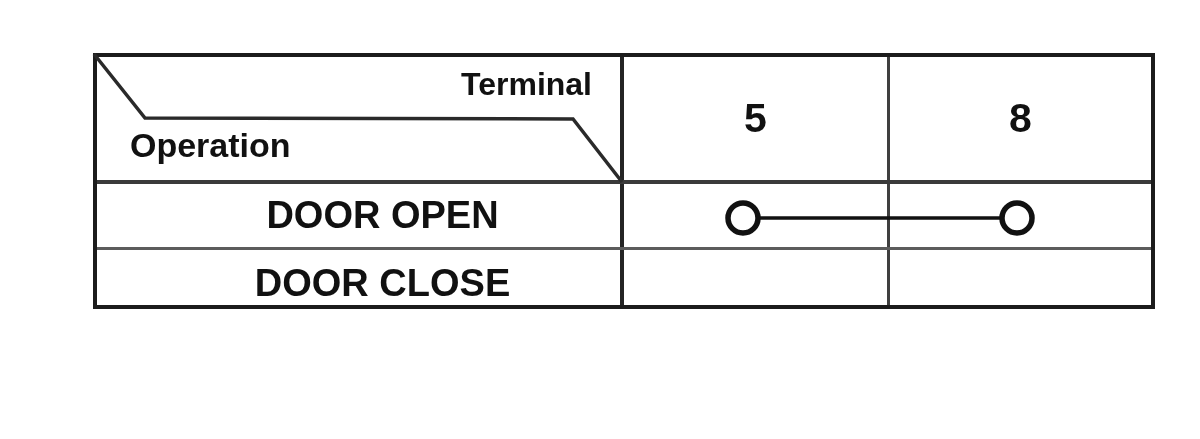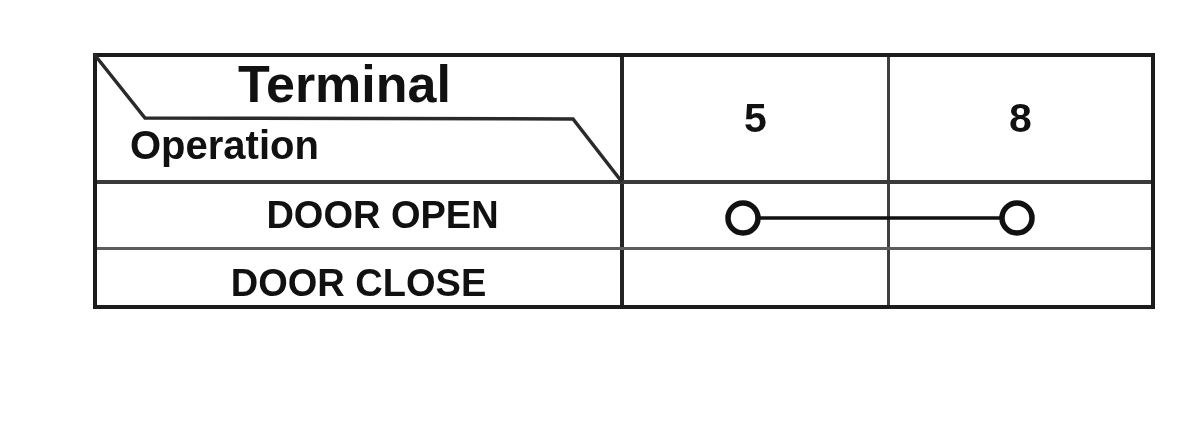--- a/index.html
+++ b/index.html
@@ -38,31 +38,31 @@
     left: 0; top: 0;
     width: 523px; height: 123px;
   }
   .corner-cell svg { position: absolute; left: 0; top: 0; overflow: visible; }
   .corner-top-label {
     position: absolute;
     left: 0; top: 7px;
     width: 529px;
     box-sizing: border-box;
     padding-right: 34px;
-    text-align: center;
-    font-size: 52px;
+    text-align: right;
+    font-size: 32px;
     line-height: 40px;
     font-weight: bold;
     color: #111111;
     white-space: nowrap;
   }
   .corner-bottom-label {
     position: absolute;
     left: 33px; top: 68px;
-    font-size: 40px;
+    font-size: 34px;
     line-height: 40px;
     font-weight: bold;
     color: #111111;
     white-space: nowrap;
   }
 
   
   .col-header {
     position: absolute;
     top: 0;
@@ -84,21 +84,21 @@
     width: 523px;
     display: flex;
     align-items: center;
     justify-content: center;
     font-size: 38px;
     font-weight: bold;
     color: #111111;
     white-space: nowrap;
   }
   .row-label.row-open  { top: 127px; height: 63px; padding-left: 24px; }
-  .row-label.row-close { top: 193px; height: 67px; }
+  .row-label.row-close { top: 193px; height: 67px; margin-left: 24px; }
 
   .connector-layer {
     position: absolute;
     left: 0; top: 0;
     width: 1054px; height: 248px;
     pointer-events: none;
   }
 </style>
 </head>
 <body>

